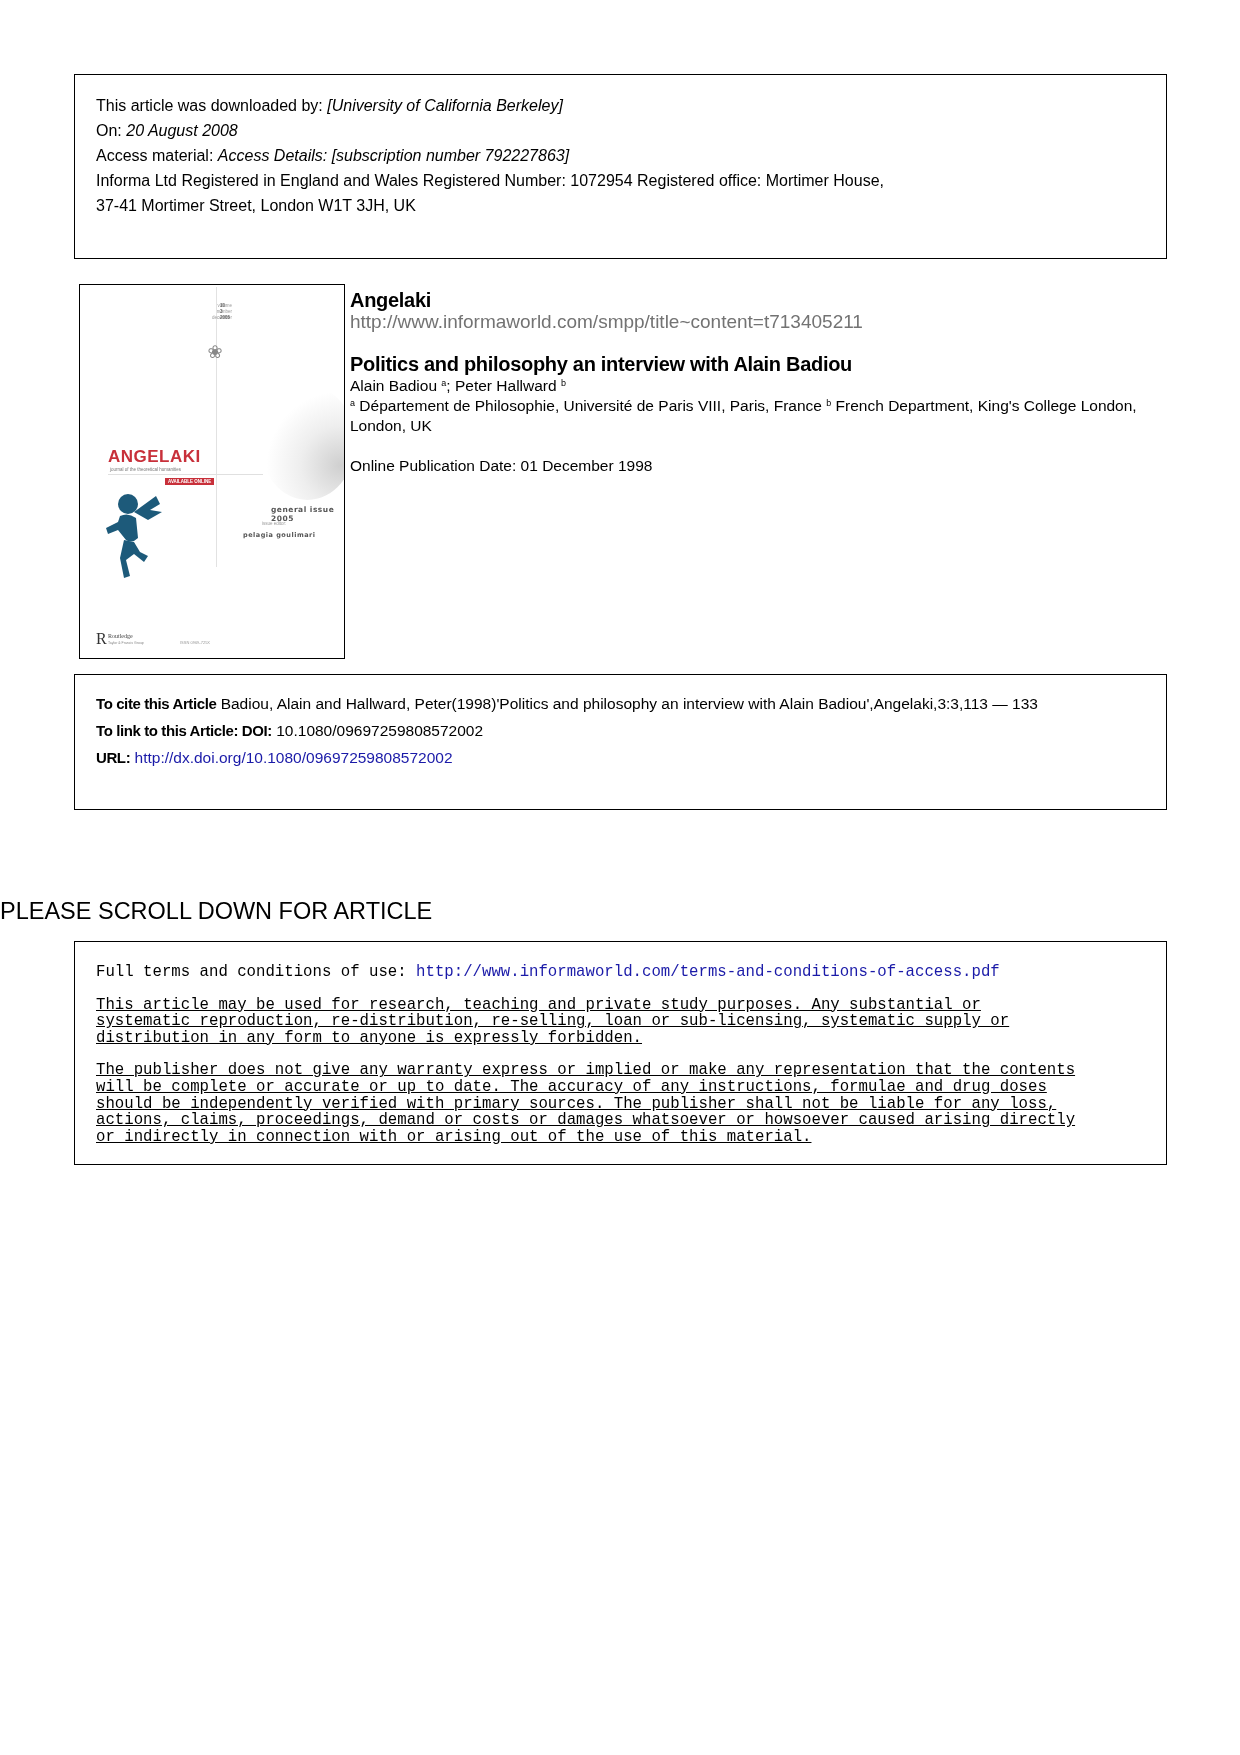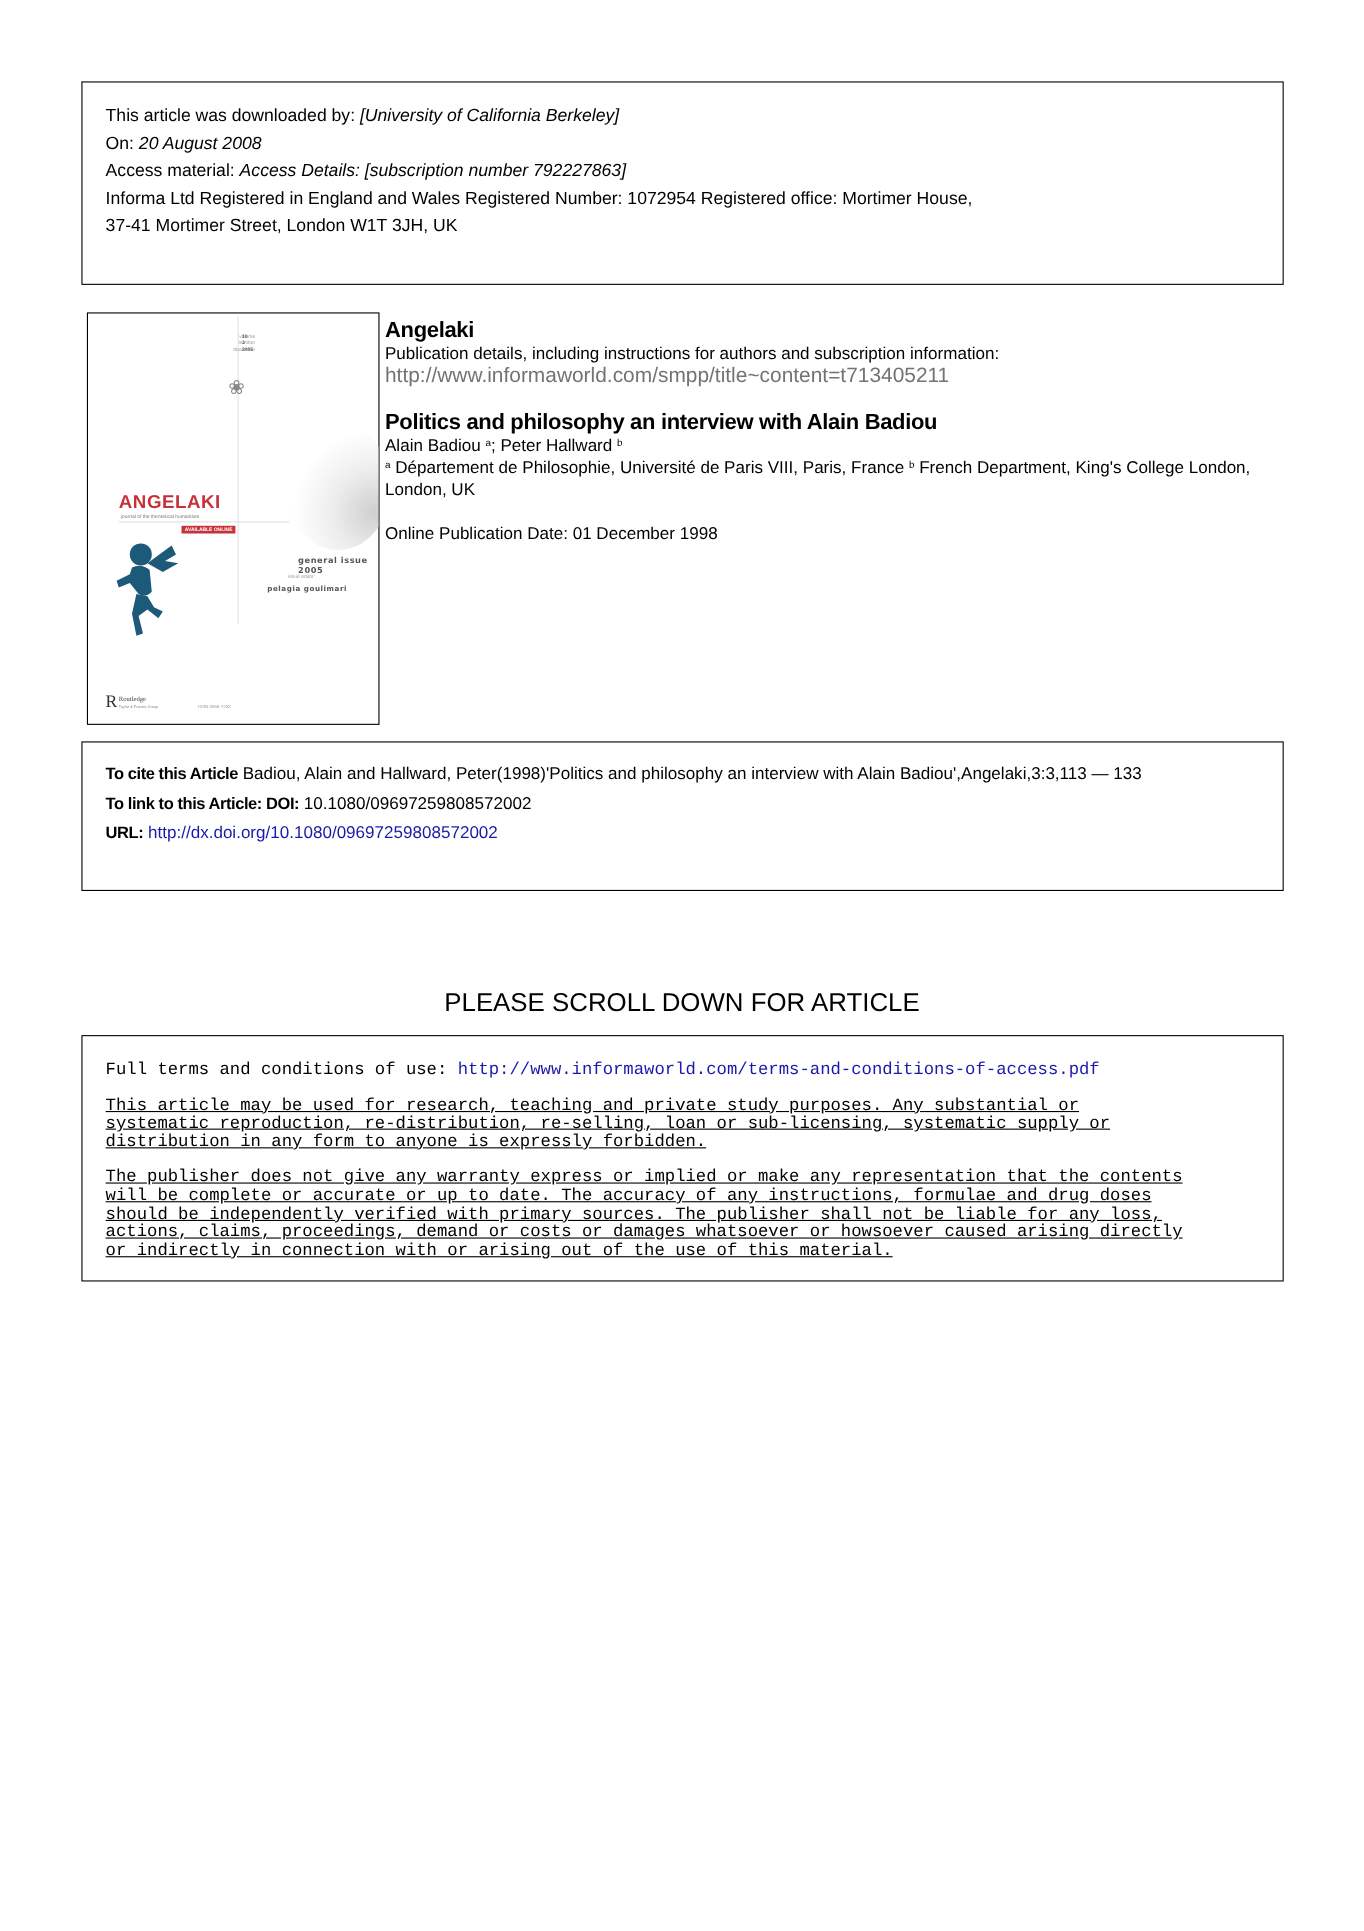--- a/index.html
+++ b/index.html
@@ -50,21 +50,21 @@
     #journal .pubdate { margin-top: 20px; font-size: 15.5px; line-height: 20px; }
 
     
     #cite-box { left: 74px; top: 674px; width: 1093px; height: 136px; }
     #cite-box .inner { position: absolute; left: 21px; top: 19px; width: 1050px; font-size: 15.5px; line-height: 20px; }
     .lbl { font-weight: bold; letter-spacing: -0.4px; font-size: 15px; }
     #cite-box .row { margin-bottom: 7px; }
     #cite-box a { color: #1a1aa8; text-decoration: none; }
 
     
-    #scroll-notice { left: 0; top: 897px; width: 1240px; text-align: center; font-size: 23.5px; line-height: 28px; }
+    #scroll-notice { left: 0; top: 897px; width: 1240px; text-align: left; font-size: 23.5px; line-height: 28px; }
 
     
     #terms-box { left: 74px; top: 941px; width: 1093px; height: 224px; }
     #terms-box .inner { position: absolute; left: 21px; top: 22px; font-family: "Liberation Mono", monospace; font-size: 15.7px; line-height: 16.6px; white-space: pre; }
     #terms-box a { color: #1a1aa8; text-decoration: none; }
     #terms-box .para { margin-top: 16px; text-decoration: underline; }
   </style>
 </head>
 <body>
 
@@ -108,21 +108,20 @@
   <div class="editor-lbl">issue editor:</div>
   <div class="editor">pelagia goulimari</div>
   <div class="rlogo">R</div>
   <div class="rtext">Routledge</div>
   <div class="rsub">Taylor &amp; Francis Group</div>
   <div class="issn">ISSN 0969-725X</div>
 </div>
 
 <div id="journal" class="abs">
   <div class="jtitle">Angelaki</div>
-  <div class="jdesc">Publication details, including instructions for authors and subscription information:</div>
   <a class="jlink" href="#">http://www.informaworld.com/smpp/title~content=t713405211</a>
   <div class="atitle">Politics and philosophy an interview with Alain Badiou</div>
   <div class="authors"><span>Alain Badiou </span><sup>a</sup><span>; Peter Hallward </span><sup>b</sup></div>
   <div class="affil"><sup>a</sup><span> Département de Philosophie, Université de Paris VIII, Paris, France </span><sup>b</sup><span> French Department, King's College London, London, UK</span></div>
   <div class="pubdate">Online Publication Date: 01 December 1998</div>
 </div>
 
 <div id="cite-box" class="box">
   <div class="inner">
     <div class="row"><span class="lbl">To cite this Article</span><span> Badiou, Alain and Hallward, Peter(1998)'Politics and philosophy an interview with Alain Badiou',Angelaki,3:3,113 — 133</span></div>

